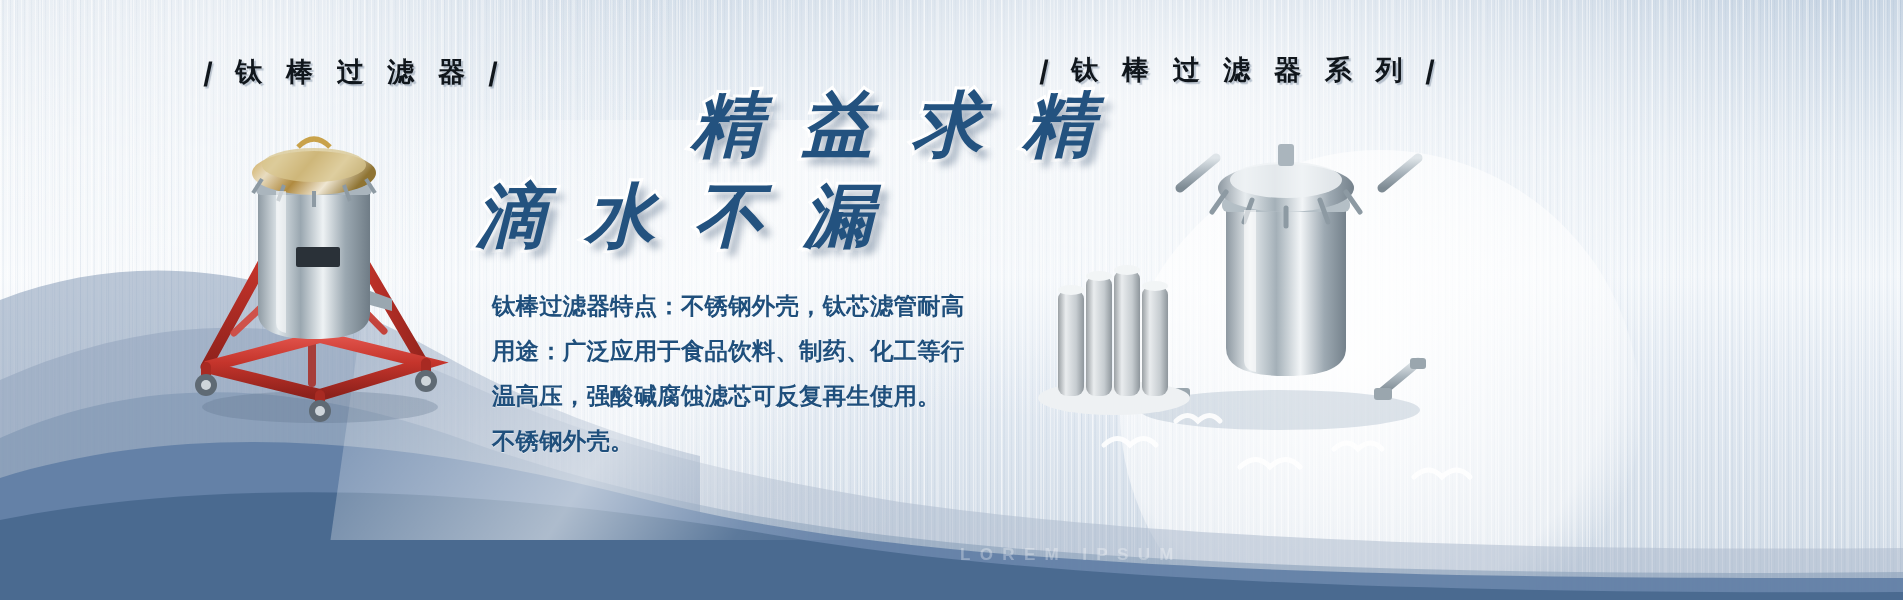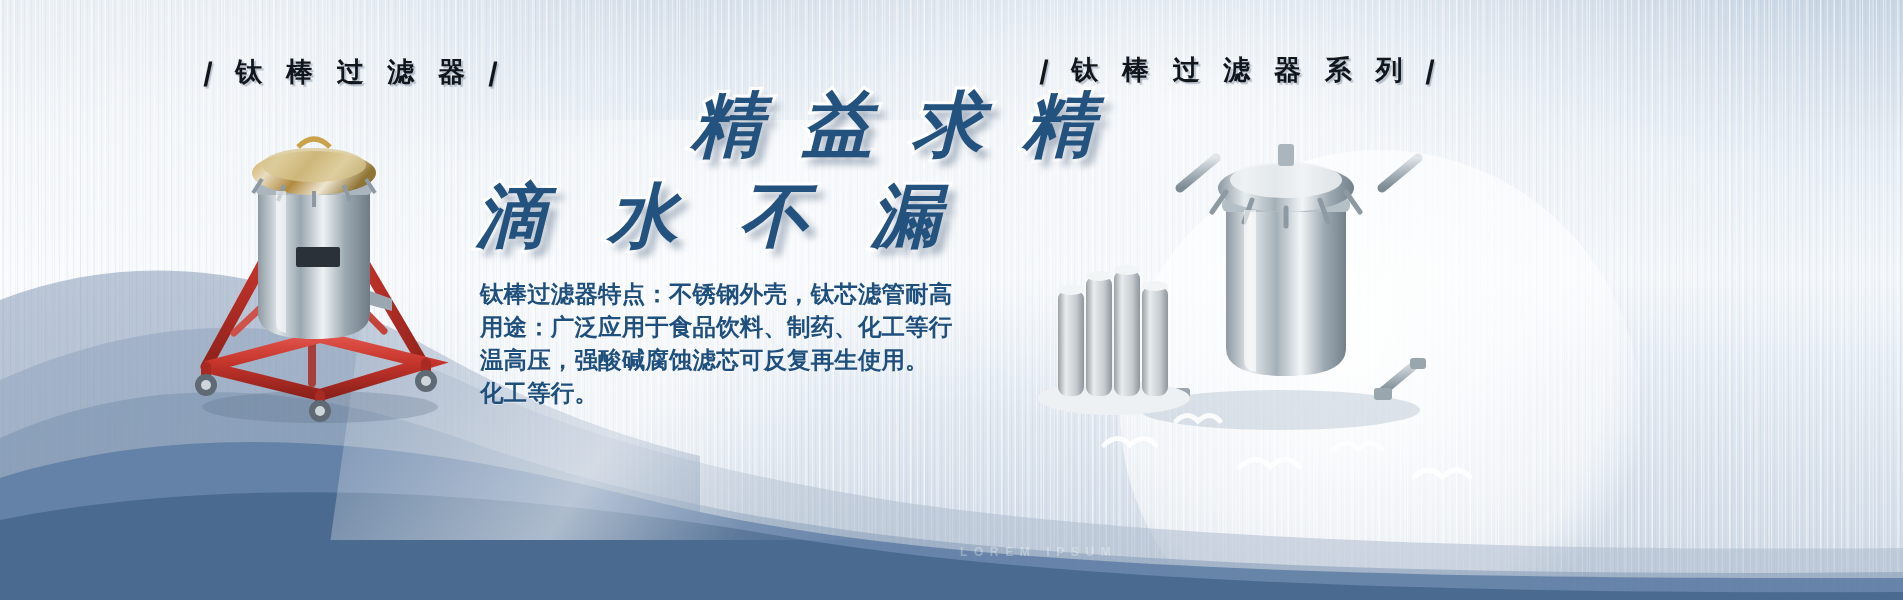--- a/index.html
+++ b/index.html
@@ -68,35 +68,35 @@
   #kicker-right { left:1040px; top:52px;  font-size:27px; }
   .kicker .bar { font-style:italic; font-weight:bold; display:inline-block; transform:skewX(-12deg); }
 
   .headline {
     position:absolute; white-space:nowrap; font-weight:bold;
     color:#23527f; font-style:italic; letter-spacing:.14em;
     -webkit-text-stroke:6px #ffffff; paint-order:stroke fill;
     text-shadow:7px 7px 7px rgba(70,95,125,.45);
   }
   #headline-1 { left:654px; top:78px;  font-size:71px;margin-left:37px; }
-  #headline-2 { left:476px; top:170px; font-size:70px;font-family:Liberation Mono, monospace; }
+  #headline-2 { left:476px; top:170px; font-size:70px; }
 
   
   #body-copy {
     position:absolute; left:480px; top:278px; width:512px;
     color:#1f4f7c; font-size:23.5px; line-height:33px;
     font-weight:bold; letter-spacing:.005em;
     text-shadow:0 1px 0 rgba(255,255,255,.45);
   }
-  #body-copy p { margin:0; }
+  #body-copy p { margin:12px; }
 
   
   #watermark {
     position:absolute; left:960px; top:545px;
-    font-size:12px; letter-spacing:.55em; font-weight:bold;
+    font-size:17px; letter-spacing:.55em; font-weight:bold;
     color:rgba(255,255,255,.30);
   }
 
   
   .product { position:absolute; }
 
   
   #product-left { left:170px; top:95px; width:290px; height:330px; }
 
   
@@ -307,18 +307,18 @@
     <span class="bar">|</span>
   </div>
 
   <div class="headline" id="headline-1">精 益 求 精</div>
   <div class="headline" id="headline-2">滴 水 不 漏</div>
 
   <div id="body-copy">
     <p>钛棒过滤器特点：不锈钢外壳，钛芯滤管耐高</p>
     <p>用途：广泛应用于食品饮料、制药、化工等行</p>
     <p>温高压，强酸碱腐蚀滤芯可反复再生使用。</p>
-    <p>化工等行。</p>
+    <p>不锈钢外壳。</p>
   </div>
 
   <div id="watermark">LOREM IPSUM</div>
 
 </div>
 
 </body></html>

